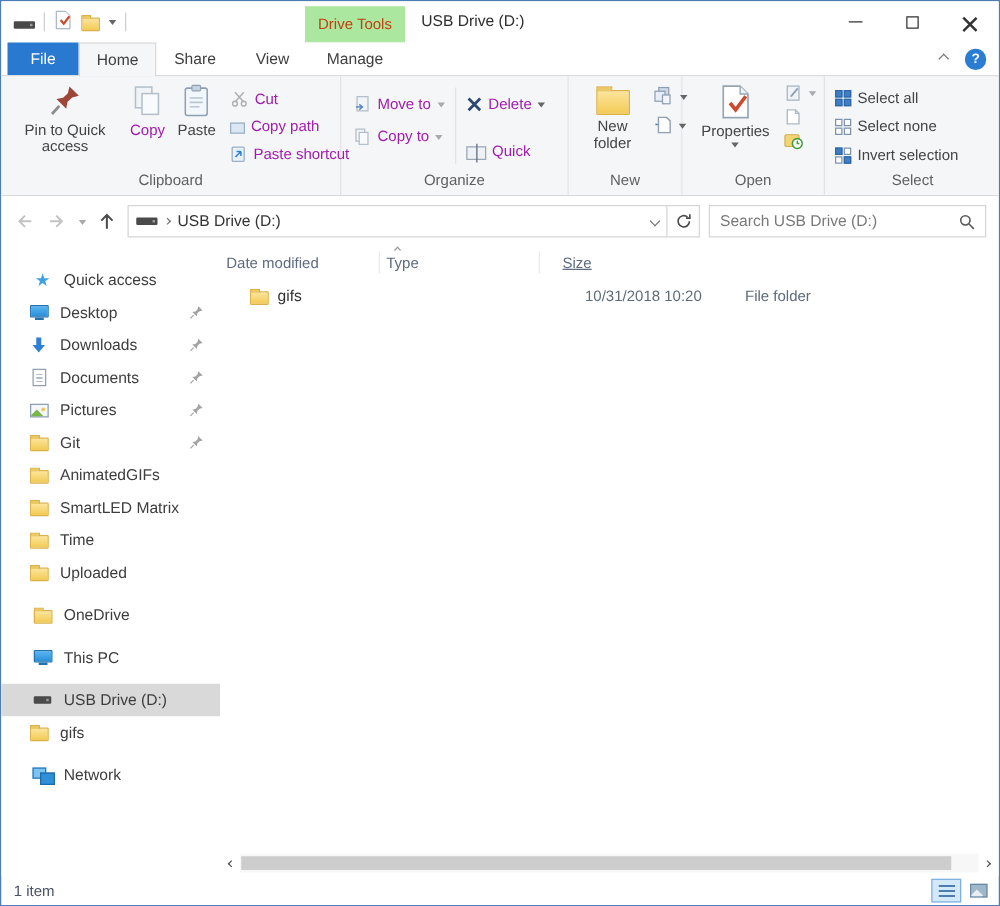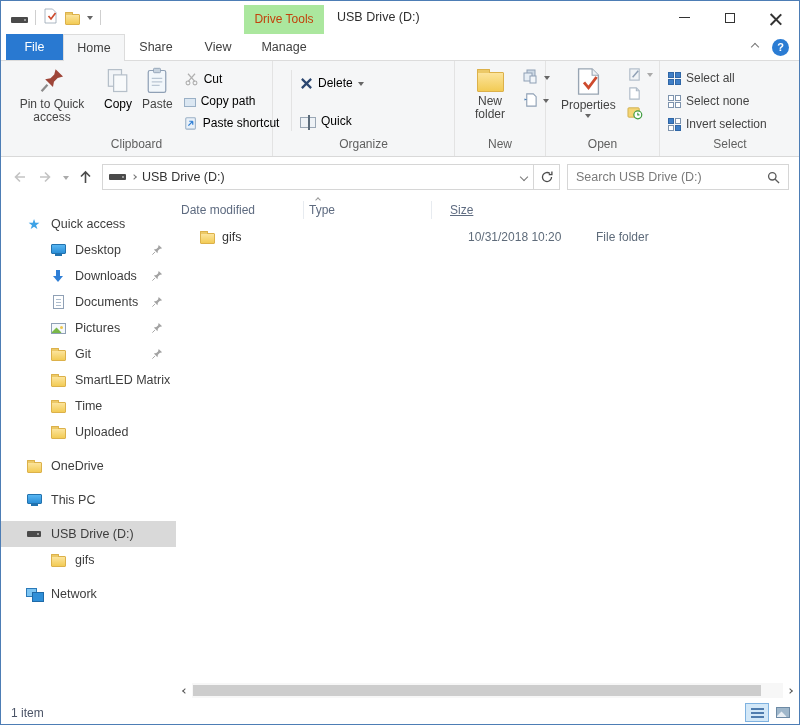--- a/index.html
+++ b/index.html
@@ -50,21 +50,21 @@
 
   
   .ribbon { height:96px; background:#f5f6f7; border-bottom:1px solid #d9d9d9; display:flex; flex:none; }
   .rgroup { display:flex; flex-direction:column; border-right:1px solid #e3e3e3; flex:none; }
   .rg-content { flex:1; display:flex; align-items:flex-start; padding:3px 4px 0; }
   .rg-label { height:19px; text-align:center; color:#606060; font-size:12px; }
   .bigbtn { display:flex; flex-direction:column; align-items:center; gap:3px; padding:3px 5px 0; text-align:center; line-height:13px; }
   .bigbtn .lbl2 { width:84px; }
   .smallcol { display:flex; flex-direction:column; gap:8px; padding-top:8px; }
   .smallbtn { display:flex; align-items:center; gap:5px; white-space:nowrap; }
-  .dis-t { color:#000000; }
+  .dis-t { color:#a21caf; }
   .vsep { width:1px; background:#e3e3e3; margin:6px 8px 6px 8px; align-self:stretch; }
   .icstack { display:flex; flex-direction:column; gap:7px; padding-top:5px; margin-left:6px; }
 
   
   .ic { display:inline-block; flex:none; }
   .folder-ic { width:15px; height:11px; background:linear-gradient(#fce49c,#f2cb55);
     border:1px solid #dcb14a; border-radius:1px; position:relative; margin-top:3px; }
   .folder-ic::before { content:""; position:absolute; top:-3px; left:-1px; width:6px; height:2px;
     background:#ecc967; border:1px solid #dcb14a; border-bottom:none; border-radius:1px 1px 0 0; }
   .folder-lg { width:27px; height:20px; margin-top:5px; }
@@ -106,21 +106,21 @@
   .addr-box .crumb-txt { color:#333; font-size:12.5px; }
   .addr-right { margin-left:auto; display:flex; align-items:center; gap:8px; }
   .refresh-btn { width:26px; height:26px; border:1px solid #d6d6d6; border-left:none; display:grid; place-items:center; }
   .search-box { width:222px; height:26px; border:1px solid #d6d6d6; background:#fff; display:flex; align-items:center; padding:0 8px; }
   .search-box input { border:none; outline:none; flex:1; font:12.5px "Liberation Sans","DejaVu Sans",sans-serif; color:#444; }
   .search-box input::placeholder { color:#7a7a7a; }
 
   
   .main { flex:1; display:flex; min-height:0; position:relative; background:#fff; }
   .sidebar { width:175px; flex:none; padding-top:14px; }
-  .srow { position:relative; height:26px; display:flex; align-items:center; gap:8px; padding-left:48px; }
+  .srow { position:relative; height:26px; display:flex; align-items:center; gap:8px; padding-left:21px; }
   .srow.lvl1 { padding-left:24px; }
   .srow .lbl { font-size:12.5px; color:#3d3d3d; white-space:nowrap; }
   .srow.sel { background:#d9d9d9; }
   .srow.gap { margin-top:8px; }
   .srow .pin { position:absolute; right:13px; top:7px; }
   .srow .icbox { width:18px; display:flex; justify-content:center; }
 
   .filelist { flex:1; position:relative; min-width:0; }
   .fl-header { display:flex; height:26px; align-items:center; position:relative; }
   .hcell { font-size:12px; color:#5e6b80; border-right:1px solid #e7ebf0; height:18px; line-height:18px; }
@@ -240,20 +240,38 @@
               </svg>
             <span>Paste shortcut</span>
           </div>
         </div>
       </div>
       <div class="rg-label">Clipboard</div>
     </div>
 
     <div class="rgroup" style="width:182px">
       <div class="rg-content" style="padding-left:10px">
+        <div class="smallcol" style="gap:12px;padding-top:12px">
+          <div class="smallbtn dis-t">
+            <svg class="ic" width="14" height="14" viewBox="0 0 16 16">
+                <rect x="3" y="1.5" width="10" height="13" fill="#f2f5f8" stroke="#b5bfc9" stroke-width="1.2"></rect>
+                <path d="M2 11 l5 0 M5 8.5 l3 2.5 l-3 2.5" stroke="#5b8bc0" stroke-width="1.4" fill="none"></path>
+              </svg>
+            <span>Move to</span>
+            <span class="tri-down dis"></span>
+          </div>
+          <div class="smallbtn dis-t">
+            <svg class="ic" width="14" height="14" viewBox="0 0 16 16">
+                <rect x="2" y="1.5" width="8" height="11" fill="#f2f5f8" stroke="#b5bfc9" stroke-width="1.2"></rect>
+                <rect x="5" y="4.5" width="8" height="11" fill="#f8fafc" stroke="#b5bfc9" stroke-width="1.2"></rect>
+              </svg>
+            <span>Copy to</span>
+            <span class="tri-down dis"></span>
+          </div>
+        </div>
         <div class="vsep"></div>
         <div class="smallcol" style="gap:24px;padding-top:12px">
           <div class="smallbtn dis-t">
             <svg class="ic" width="13" height="13" viewBox="0 0 14 14">
                 <path d="M2 2 L12 12 M12 2 L2 12" stroke="#2c4770" stroke-width="2.4"></path>
               </svg>
             <span>Delete</span>
             <span class="tri-down"></span>
           </div>
           <div class="smallbtn dis-t">
@@ -456,20 +474,26 @@
         <span class="lbl">Git</span>
         <svg class="pin" width="12" height="12" viewBox="0 0 16 16">
             <path d="M10.2 1.2 L14.8 5.8 L11.5 6.6 L9.2 8.9 L8.6 12.2 L3.8 7.4 L7.1 6.8 L9.4 4.5 Z" fill="#a3a3a3"></path>
             <path d="M5.2 10.8 L1.8 14.2" stroke="#a3a3a3" stroke-width="1.3"></path>
           </svg>
       </div>
       <div class="srow">
         <span class="icbox">
             <span class="ic folder-ic"></span>
           </span>
+        <span class="lbl">AnimatedGIFs</span>
+      </div>
+      <div class="srow">
+        <span class="icbox">
+            <span class="ic folder-ic"></span>
+          </span>
         <span class="lbl">SmartLED Matrix</span>
       </div>
       <div class="srow">
         <span class="icbox">
             <span class="ic folder-ic"></span>
           </span>
         <span class="lbl">Time</span>
       </div>
       <div class="srow">
         <span class="icbox">

